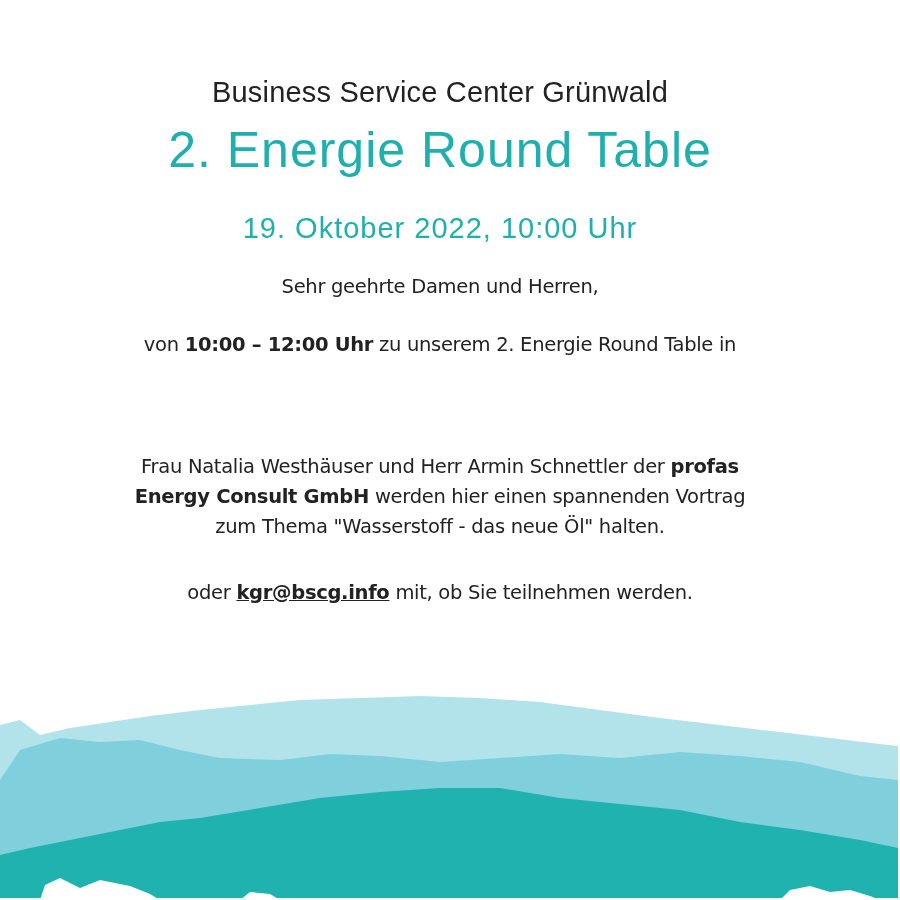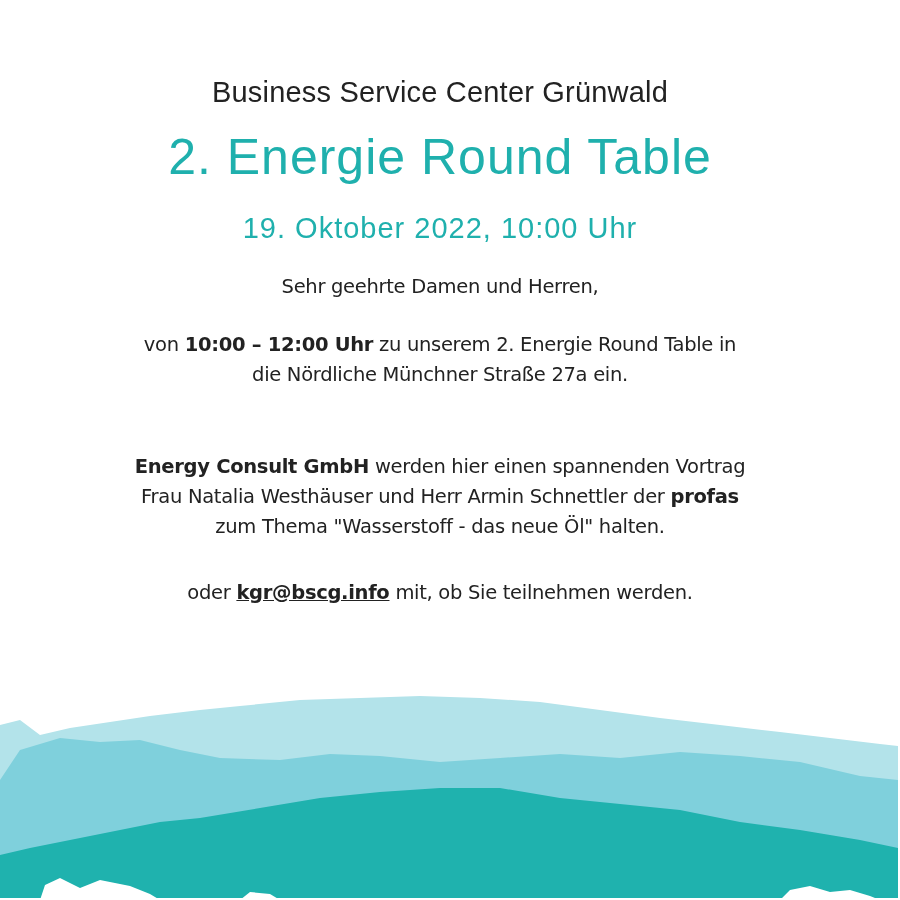--- a/index.html
+++ b/index.html
@@ -9,21 +9,21 @@
       font-family: "DejaVu Sans", "Liberation Sans", sans-serif;
       color: #222222;
     }
     .page { position: absolute; left: 0; top: 0; width: 900px; height: 900px; }
     .center { position: absolute; left: 0; width: 880px; text-align: center; white-space: nowrap; }
     .org {
       top: 76px; font-family: "Liberation Sans", sans-serif;
       font-size: 29px; color: #222; letter-spacing: 0.2px;
     }
     .title {
-      top: 128px; font-family: "Liberation Sans", sans-serif;
+      top: 121px; font-family: "Liberation Sans", sans-serif;
       font-size: 50px; letter-spacing: 1px;
     }
     .date {
       top: 212px; font-family: "Liberation Sans", sans-serif;
       font-size: 29px; letter-spacing: 1px;
     }
     .body-text {
       font-family: "DejaVu Sans", sans-serif; font-size: 19.5px; line-height: 30px;
       color: #222; letter-spacing: -0.3px;
     }
@@ -42,26 +42,25 @@
 <div class="page">
 
   <div class="center org">Business Service Center Grünwald</div>
   <div class="center title" style="color:#1fb0ad">2. Energie Round Table</div>
   <div class="center date" style="color:#1fb0ad">19. Oktober 2022, 10:00 Uhr</div>
 
   <div class="center body-text greeting">Sehr geehrte Damen und Herren,</div>
 
   <div class="center body-text p1">
     <span class="line"><span>von </span><b>10:00 – 12:00 Uhr</b><span> zu unserem 2. Energie Round Table in</span></span>
-    <span class="line">die Nördliche Münchner Straße 27a ein.</span>
   </div>
 
   <div class="center body-text p2">
+    <span class="line"><span>Frau Natalia Westhäuser und Herr Armin Schnettler der </span><b>profas</b></span>
     <span class="line"><b>Energy Consult GmbH</b><span> werden hier einen spannenden Vortrag</span></span>
-    <span class="line"><span>Frau Natalia Westhäuser und Herr Armin Schnettler der </span><b>profas</b></span>
     <span class="line">zum Thema "Wasserstoff - das neue Öl" halten.</span>
   </div>
 
   <div class="center body-text p3">
     <span class="line"><span>oder </span><a class="mail">kgr@bscg.info</a><span> mit, ob Sie teilnehmen werden.</span></span>
   </div>
 
   <svg class="wave" viewBox="0 0 900 220" preserveAspectRatio="none">
     <path fill="#b3e3ea" d="M0,45 L20,40 L40,55 L70,48 L110,42 L150,36 L200,30 L240,26 L300,20 L360,18 L420,16 L480,18 L540,22 L600,30 L660,38 L720,45 L780,52 L830,58 L880,64 L898,66 L898,220 L0,220 Z"></path>
     <path fill="#7fd0dc" d="M0,100 L20,70 L60,58 L100,62 L140,60 L180,70 L220,78 L280,80 L330,74 L380,76 L440,82 L500,78 L560,74 L620,78 L680,72 L740,76 L800,82 L860,96 L898,100 L898,220 L0,220 Z"></path>

